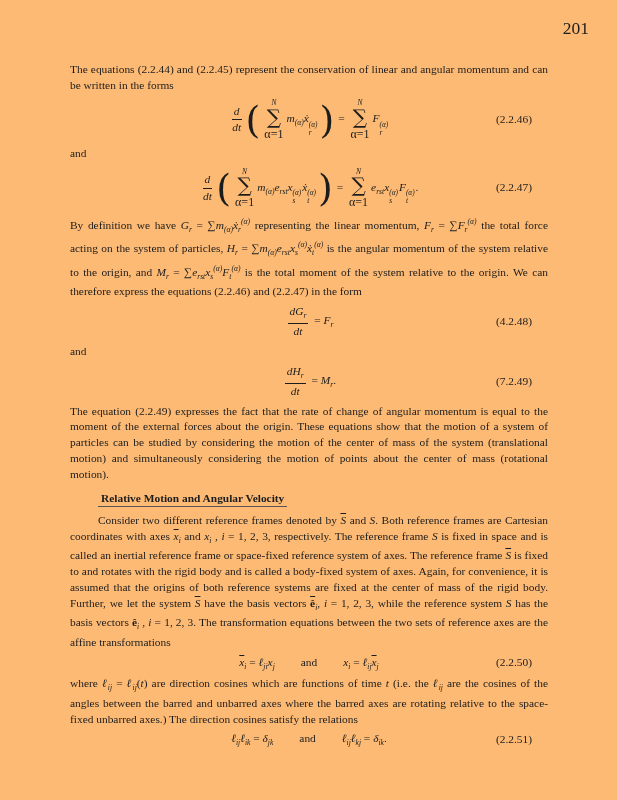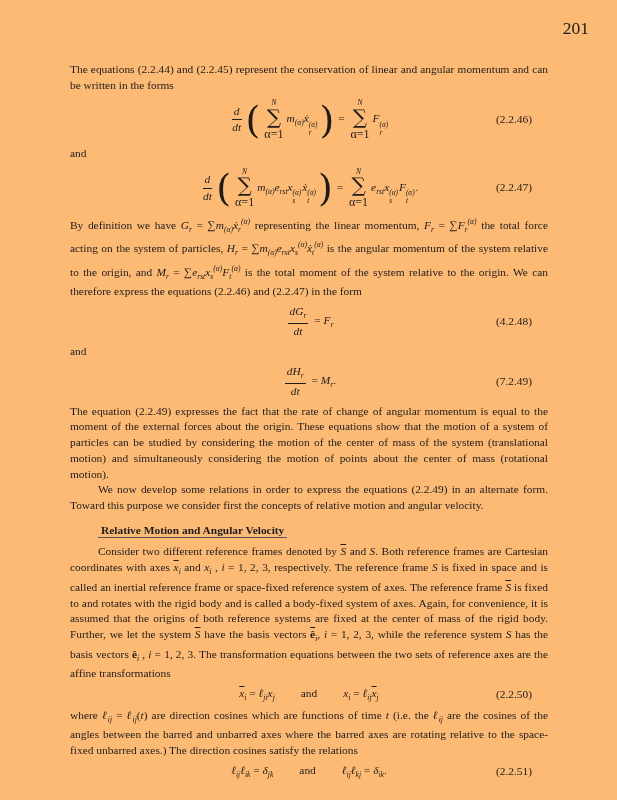--- a/index.html
+++ b/index.html
@@ -92,20 +92,19 @@
       <div class="eq"><span class="eqmid"><span class="frac">
             <span class="num"><span class="it">dG</span><span class="sb">r</span></span>
             <span class="den"><span class="it">dt</span></span>
           </span><span> = </span><span class="it">F</span><span class="sb">r</span></span><span class="eqnum">(4.2.48)</span></div>
       <div class="plain">and</div>
       <div class="eq"><span class="eqmid"><span class="frac">
             <span class="num"><span class="it">dH</span><span class="sb">r</span></span>
             <span class="den"><span class="it">dt</span></span>
           </span><span> = </span><span class="it">M</span><span class="sb">r</span><span>.</span></span><span class="eqnum">(7.2.49)</span></div>
       <div class="para"><span>The equation (2.2.49) expresses the fact that the rate of change of angular momentum is equal to the moment of the external forces about the origin.  These equations show that the motion of a system of particles can be studied by considering the motion of the center of mass of the system (translational motion) and simultaneously considering the motion of points about the center of mass (rotational motion).</span></div>
-      <div class="para ind"><span>We now develop some relations in order to express the equations (2.2.49) in an alternate form.  Toward this purpose we consider first the concepts of relative motion and angular velocity.</span></div>
       <div class="hd"><span class="hd-in">Relative Motion and Angular Velocity</span></div>
       <div class="para ind"><span>Consider two different reference frames denoted by </span><span class="it ov">S</span><span> and </span><span class="it">S</span><span>.  Both reference frames are Cartesian coordinates with axes </span><span class="it ov">x</span><span class="sb">i</span><span> and </span><span class="it">x</span><span class="sb">i</span><span> , </span><span class="it">i</span><span> = 1, 2, 3, respectively.  The reference frame </span><span class="it">S</span><span> is fixed in space and is called an inertial reference frame or space-fixed reference system of axes.  The reference frame </span><span class="it ov">S</span><span> is fixed to and rotates with the rigid body and is called a body-fixed system of axes.  Again, for convenience, it is assumed that the origins of both reference systems are fixed at the center of mass of the rigid body.  Further, we let the system </span><span class="it ov">S</span><span> have the basis vectors </span><span class="bd ov">ê</span><span class="sb">i</span><span>, </span><span class="it">i</span><span> = 1, 2, 3, while the reference system </span><span class="it">S</span><span> has the basis vectors </span><span class="bd">ê</span><span class="sb">i</span><span> , </span><span class="it">i</span><span> = 1, 2, 3.  The transformation equations between the two sets of reference axes are the affine transformations</span></div>
       <div class="eq"><span class="eqmid"><span class="it ov">x</span><span class="sb">i</span><span> = </span><span class="it">ℓ</span><span class="sb">ji</span><span class="it">x</span><span class="sb">j</span><span class="gap"></span><span>and</span><span class="gap"></span><span class="it">x</span><span class="sb">i</span><span> = </span><span class="it">ℓ</span><span class="sb">ij</span><span class="it ov">x</span><span class="sb">j</span></span><span class="eqnum">(2.2.50)</span></div>
       <div class="para"><span>where </span><span class="it">ℓ</span><span class="sb">ij</span><span> = </span><span class="it">ℓ</span><span class="sb">ij</span><span>(</span><span class="it">t</span><span>) are direction cosines which are functions of time </span><span class="it">t</span><span> (i.e.  the </span><span class="it">ℓ</span><span class="sb">ij</span><span> are the cosines of the angles between the barred and unbarred axes where the barred axes are rotating relative to the space-fixed unbarred axes.)  The direction cosines satisfy the relations</span></div>
       <div class="eq"><span class="eqmid"><span class="it">ℓ</span><span class="sb">ij</span><span class="it">ℓ</span><span class="sb">ik</span><span> = </span><span class="it">δ</span><span class="sb">jk</span><span class="gap"></span><span>and</span><span class="gap"></span><span class="it">ℓ</span><span class="sb">ij</span><span class="it">ℓ</span><span class="sb">kj</span><span> = </span><span class="it">δ</span><span class="sb">ik</span><span>.</span></span><span class="eqnum">(2.2.51)</span></div>
     </main>
 </div>
 
 </body></html>

